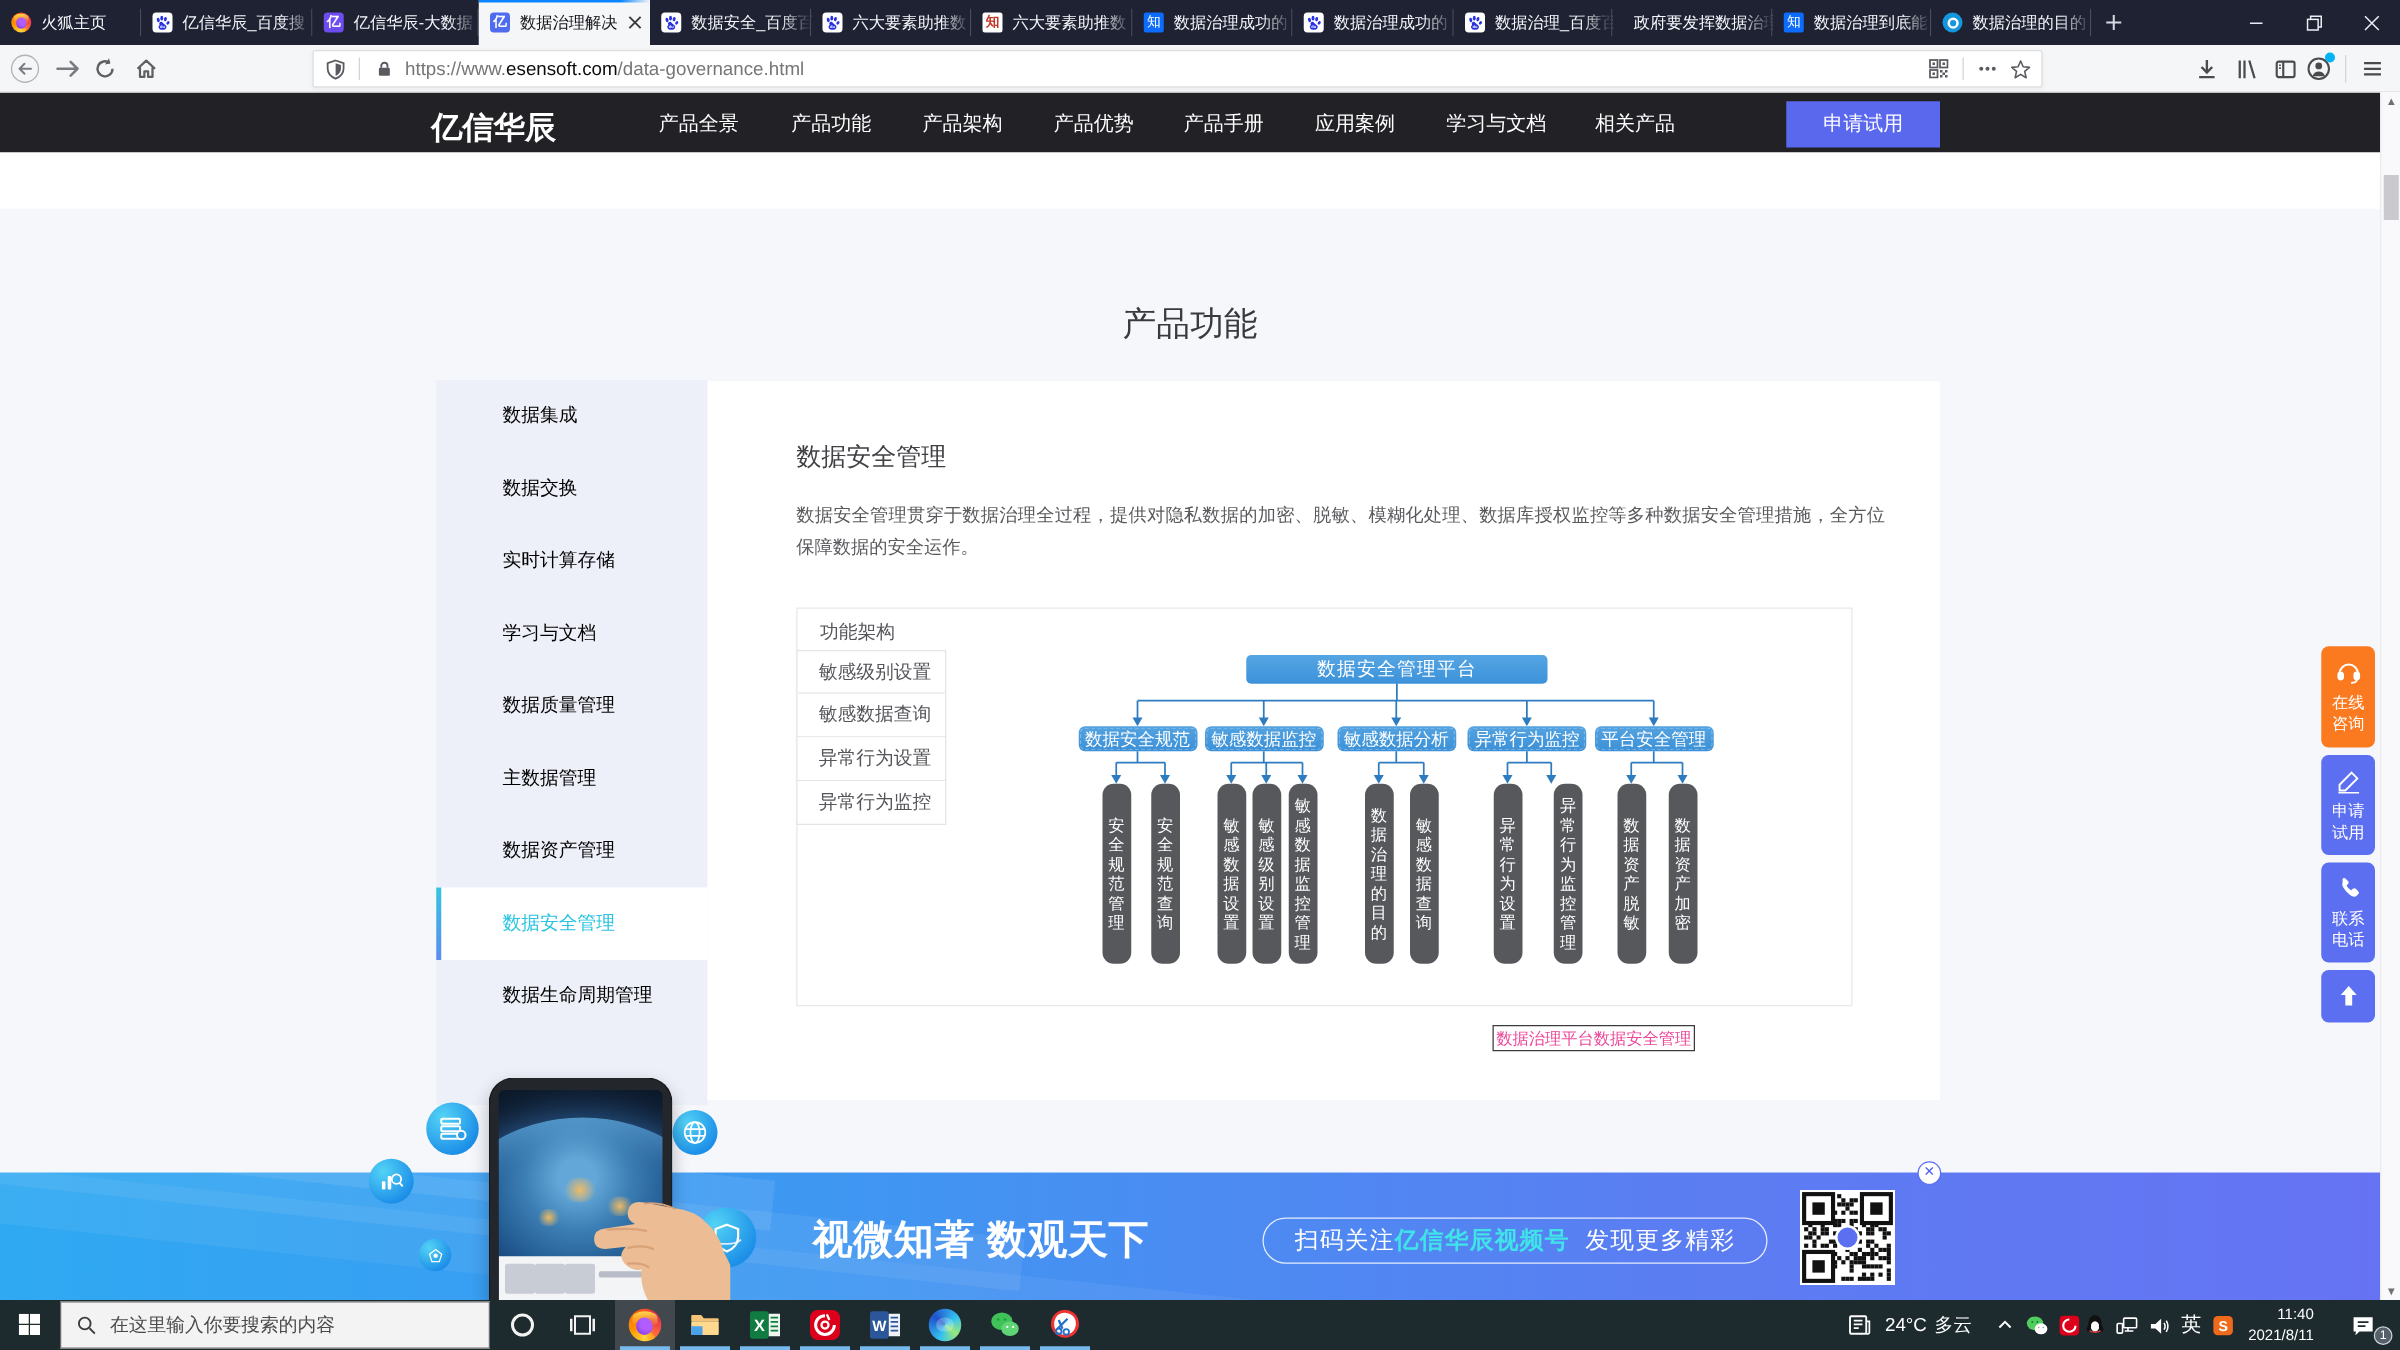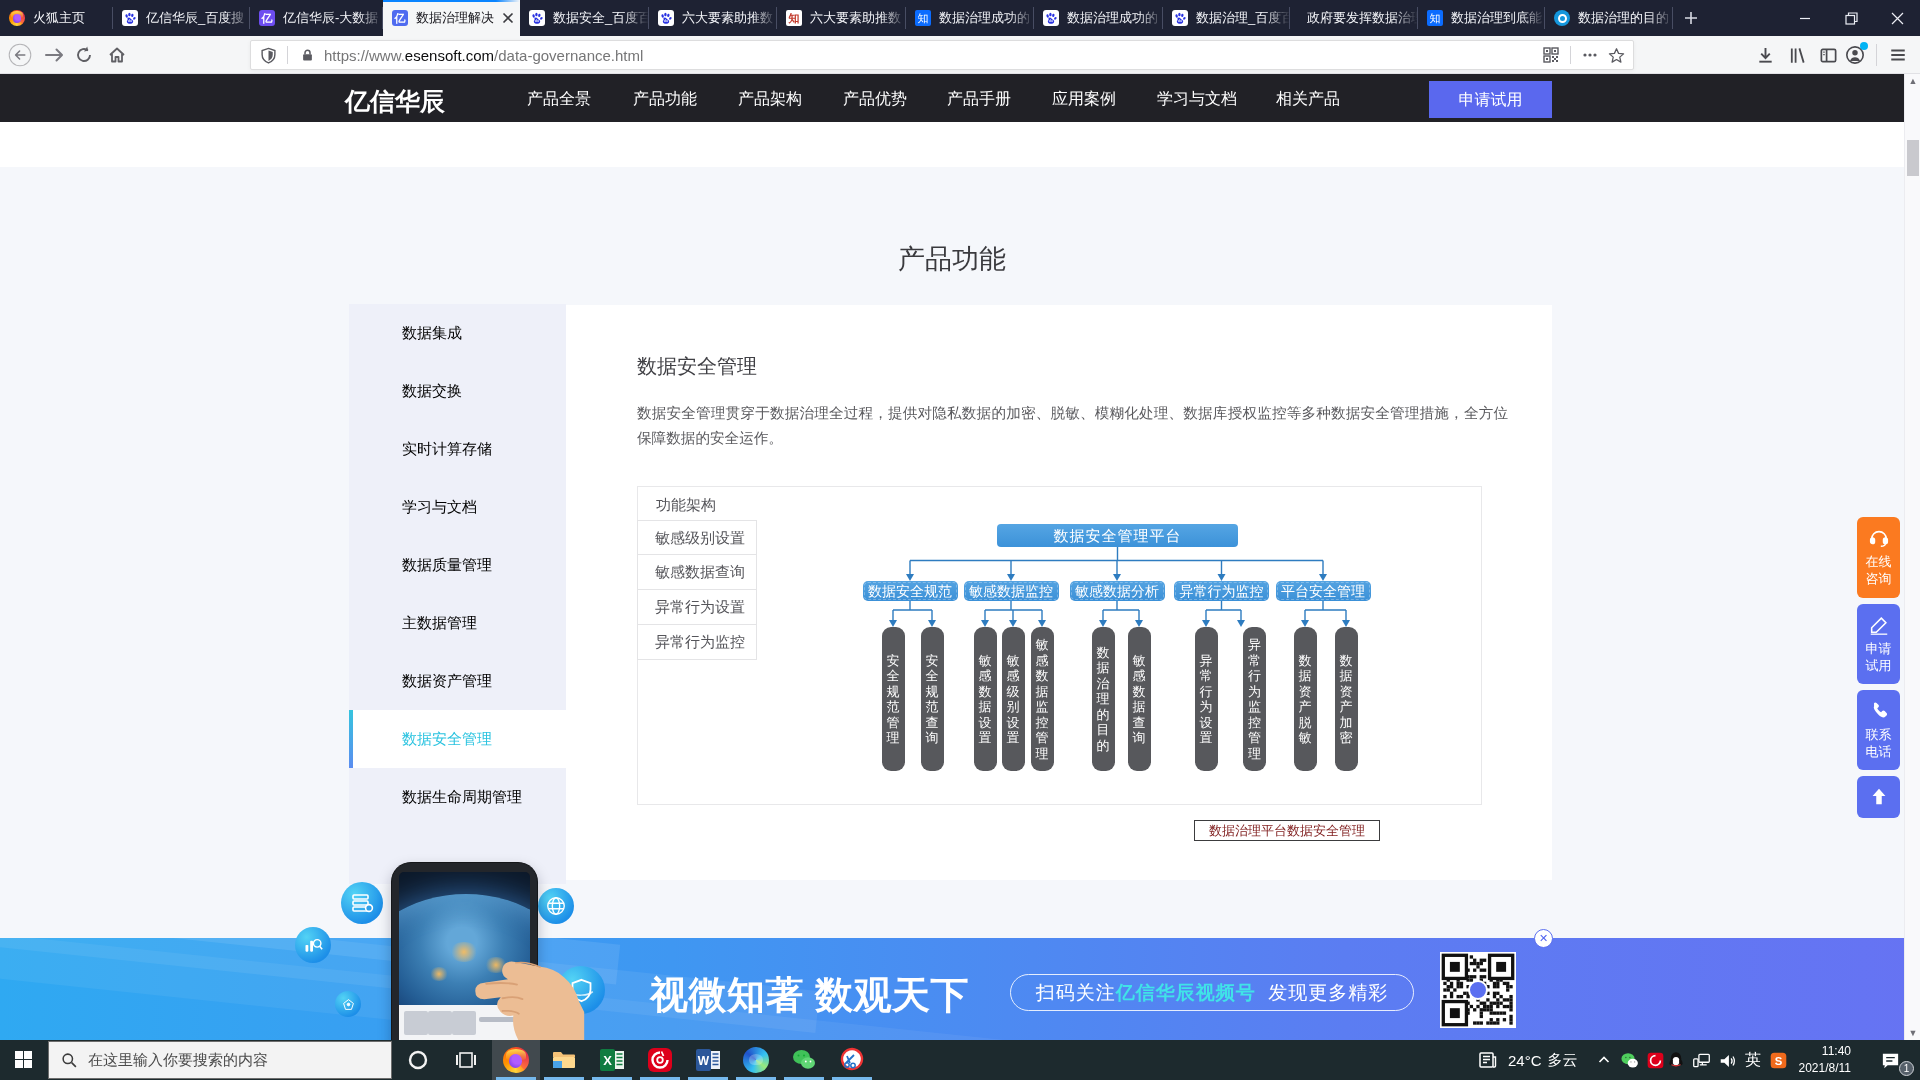--- a/index.html
+++ b/index.html
@@ -82,31 +82,31 @@
   .fig-tab { width:120px; height:35px; line-height:34px; padding-left:17px; font-size:15px; color:#55555a; background:#fff; border:1px solid #e4e4e6; border-top:none; }
   .fig-tab:first-child { border-top:1px solid #e4e4e6; }
 
   
   #orgchart { position:absolute; left:0; top:0; width:845px; height:319px; }
   #oc-root { position:absolute; left:359px; top:37px; width:241px; height:23px; background:linear-gradient(180deg,#55a5e3,#3c92d9); border-radius:4px; color:#fff; font-size:15px; text-align:center; line-height:23px; letter-spacing:1px; }
   .oc-l2 { position:absolute; top:94px; width:95px; height:20px; background:linear-gradient(180deg,#54a3e1,#3b90d7); border-radius:5px; color:#fff; font-size:14px; text-align:center; line-height:20px; outline:1px dashed rgba(255,255,255,.28); outline-offset:-2px; }
   .oc-bar { position:absolute; top:140px; width:23px; height:144px; background:#57585c; border-radius:9px; color:#fff; font-size:13px;
             display:flex; align-items:center; justify-content:center; }
   .oc-bar span { display:block; width:14px; word-break:break-all; line-height:15.5px; text-align:center; }
-  #fig-caption { position:absolute; left:628px; top:515px; border:1px solid #3c3c3e; background:#fff; font-size:13px; color:#7f1d1d; padding:1px 14px; line-height:17px; }
+  #fig-caption { position:absolute; left:628px; top:515px; border:1px solid #3c3c3e; background:#fff; font-size:13px; color:#ec4899; padding:1px 2px; line-height:17px; }
 
   
   .floatbtn { position:absolute; left:1857px; width:43px; border-radius:6px; color:#fff; text-align:center; font-size:13px; line-height:17px; padding-top:8px; }
   .floatbtn .fb-ico { margin:2px auto 4px; width:22px; height:22px; }
   .fb-label { display:block; width:26px; margin:0 auto; }
 
   
   #banner { left:0; top:864px; width:1920px; height:102px; background:linear-gradient(90deg,#2fa9f2,#3f97f2 35%,#5b7df2 70%,#6673f3); overflow:visible; }
   .banner-streak { position:absolute; background:rgba(255,255,255,.10); transform:skewX(-30deg); }
-  #bn-headline { position:absolute; left:650px; top:32px; font-size:38px; font-weight:bold; color:#fff; letter-spacing:0.5px; }
+  #bn-headline { position:absolute; left:650px; top:32px; font-size:32px; font-weight:bold; color:#fff; letter-spacing:0.5px; }
   #bn-pill { position:absolute; left:1010px; top:36px; width:404px; height:37px; border:1px solid rgba(255,255,255,.85); border-radius:19px; color:#fff; font-size:19px; text-align:center; line-height:35px; letter-spacing:1px; }
   #bn-pill .hl { color:#40e3e8; font-weight:bold; }
   #bn-qr { position:absolute; left:1440px; top:14px; width:76px; height:76px; background:#fff; }
   #bn-close { position:absolute; left:1534px; top:-9px; width:19px; height:19px; background:#fff; border:1px solid #5b6ff0; border-radius:50%; color:#4f63ef; font-size:11px; line-height:17px; text-align:center; }
 
   
   .promo-circle { position:absolute; border-radius:50%; background:radial-gradient(circle at 32% 28%, #53d3f5, #1c8ee8 75%); display:flex; align-items:center; justify-content:center; }
   #phone { position:absolute; left:391px; top:-76px; width:147px; height:186px; background:#23262b; border-radius:20px 20px 0 0; border:1px solid #15171a; border-bottom:none; box-shadow:0 6px 14px rgba(0,0,30,.25); }
   #phone-screen { position:absolute; left:7px; top:9px; right:7px; bottom:-1px; background:#0c1828; overflow:hidden; border-radius:5px 5px 0 0; }
   #phone-earth { position:absolute; left:-38px; top:22px; width:210px; height:150px; border-radius:50%;

